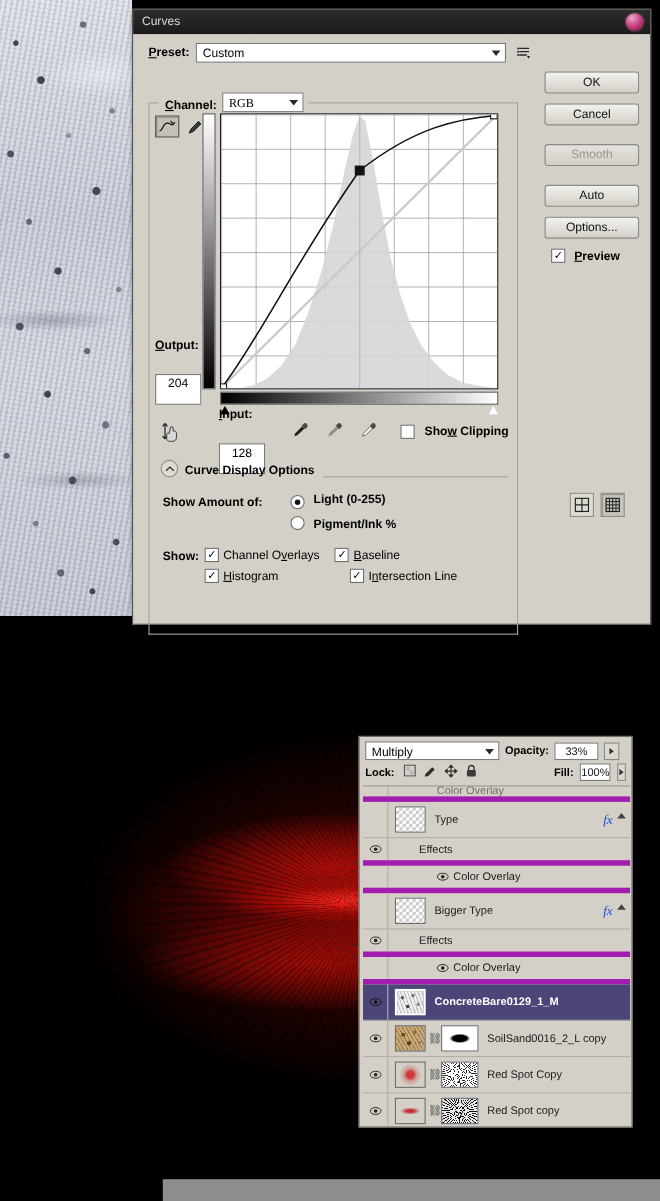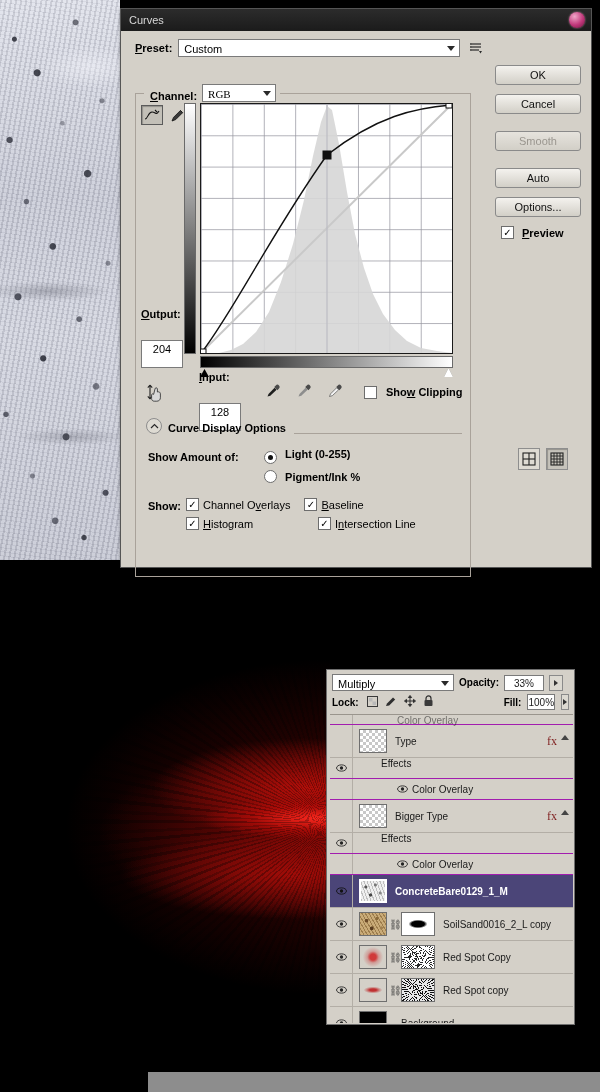--- a/index.html
+++ b/index.html
@@ -206,25 +206,25 @@
   .layer-row{display:flex;align-items:center;height:32px;border-bottom:1px solid #b3aea6;position:relative;}
   .layer-row.selected{background:#4b4578;}
   .layer-row.selected .lname{color:#fff;font-weight:bold;}
   .eye-cell{width:22px;display:flex;align-items:center;justify-content:center;flex:0 0 22px;
     border-right:1px solid #b3aea6;height:100%;}
   .thumb{width:28px;height:24px;border:1px solid #6f6f6f;margin-left:6px;flex:0 0 28px;box-sizing:border-box;}
   .thumb.sel-thumb{border:2px solid #fff;}
   .link-ico{width:10px;text-align:center;flex:0 0 10px;margin:0 2px;font-size:10px;color:#333;}
   .mask-thumb{width:34px;height:24px;border:1px solid #6f6f6f;flex:0 0 34px;box-sizing:border-box;}
   .lname{margin-left:8px;font-size:10px;white-space:nowrap;overflow:hidden;}
-  .fx-cell{position:absolute;right:16px;top:9px;font-family:"Liberation Serif",serif;
-    font-size:12px;color:#7f1d1d;}
+  .fx-cell{position:absolute;right:16px;top:9px;font-style:italic;font-family:"Liberation Serif",serif;
+    font-size:12px;color:#1d4ed8;}
   .fx-arrow{position:absolute;right:4px;top:10px;width:0;height:0;
     border-left:4px solid transparent;border-right:4px solid transparent;border-bottom:5px solid #444;}
-  .sub-row{display:flex;height:20px;border-bottom:1px solid #a21caf;}
+  .sub-row{display:flex;align-items:center;height:20px;border-bottom:5px solid #a21caf;}
   .sub-row .eye-cell{border-right:1px solid #b3aea6;}
   .sub-label{font-size:10px;}
   .sub-indent-1{margin-left:28px;}
   .sub-indent-2{margin-left:44px;}
   .eye{width:11px;height:8px;}
 
   
   .checker{
     background-image:
       linear-gradient(45deg,#c8c8c8 25%,transparent 25%,transparent 75%,#c8c8c8 75%),

